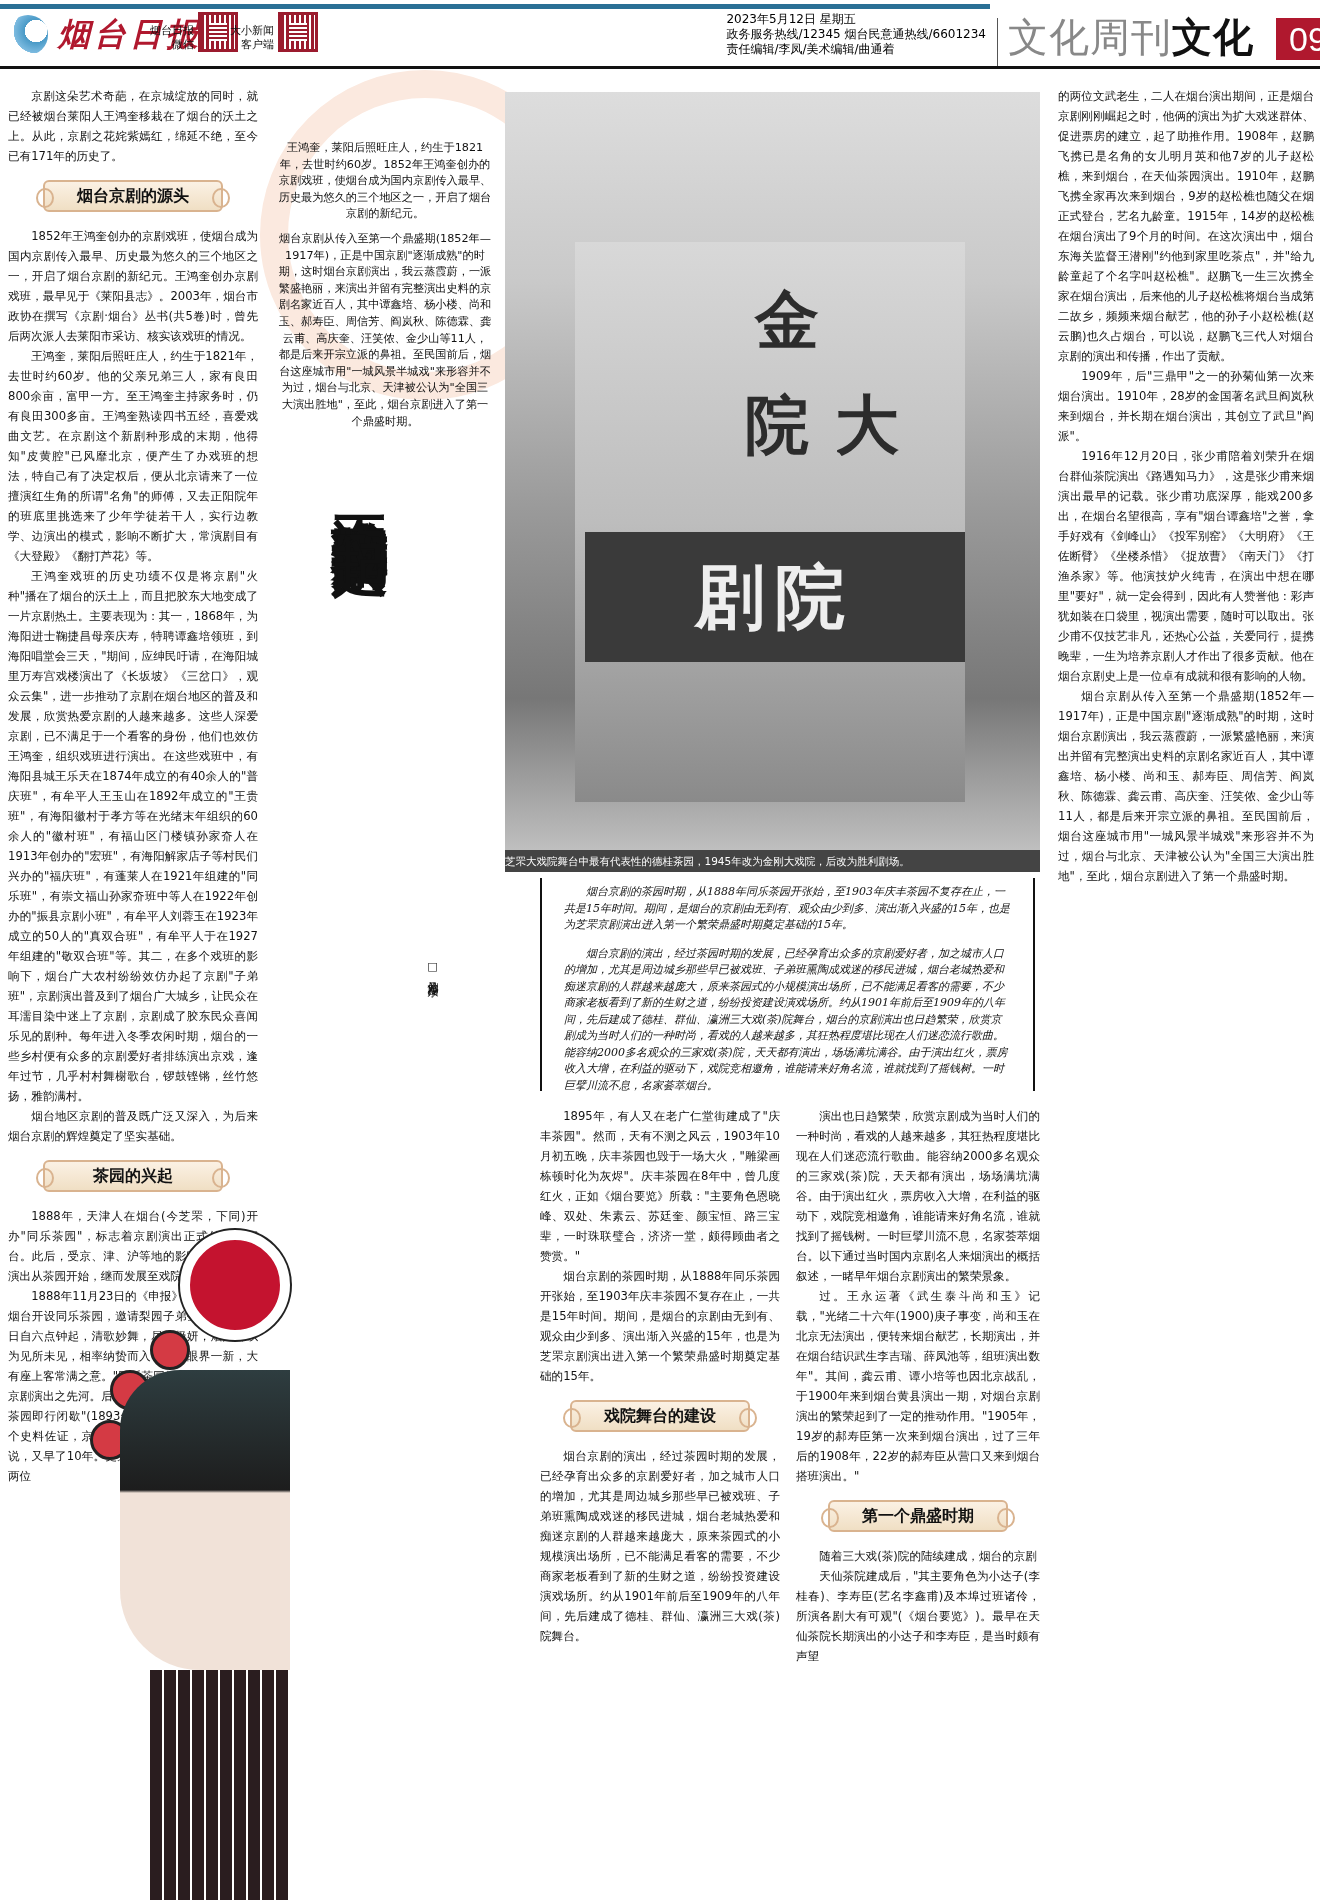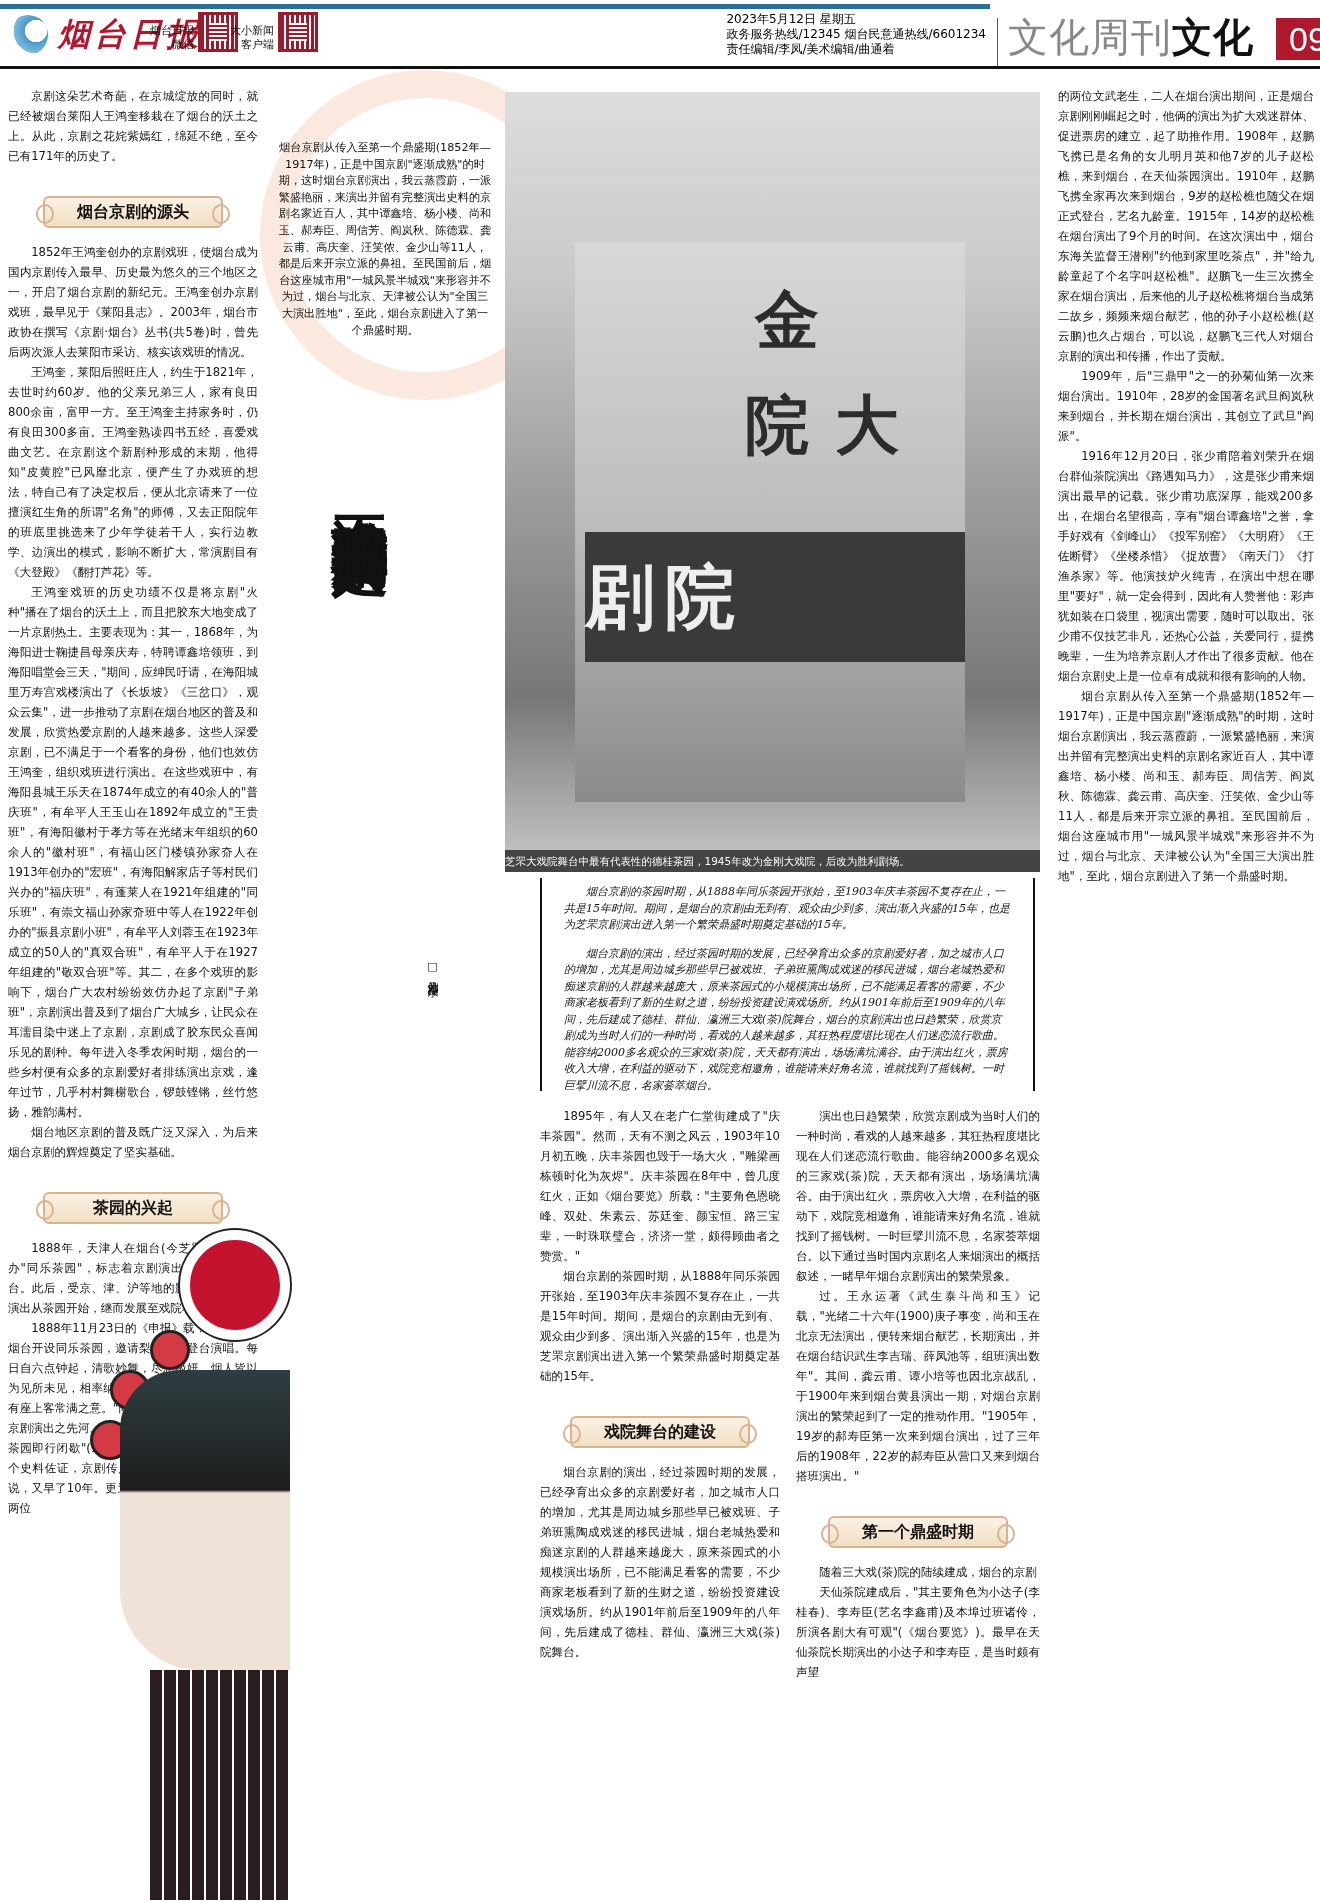--- a/index.html
+++ b/index.html
@@ -16,32 +16,32 @@
  position:relative;border:3px solid #9b1b2e}
 .qr::after{content:"";position:absolute;inset:8px;background:repeating-linear-gradient(0deg,#fff 0 2px,#9b1b2e 2px 4px)}
 .meta{position:absolute;right:334px;top:2px;text-align:left;font-size:12px;line-height:15px;color:#000000}
 .meta-divider{position:absolute;left:997px;top:8px;width:1px;height:50px;background:#555}
 .sec-title{position:absolute;left:1008px;top:0px;font-size:40px;color:#888;letter-spacing:1px;white-space:nowrap}
 .sec-title b{color:#111;font-weight:bold}
 .page-no{position:absolute;left:1276px;top:8px;width:64px;height:42px;background:#b0182e;color:#fff;font-size:34px;text-align:center;line-height:42px;font-family:"Liberation Sans",sans-serif}
 .rule{position:absolute;left:0;top:66px;width:1320px;height:3px;background:#111}
 .col{position:absolute;font-size:11.6px;line-height:20px;text-align:justify;color:#111}
 .col p{text-indent:2em;margin-bottom:0}
-.banner{width:180px;height:32px;margin:30px auto 14px;position:relative;background:linear-gradient(#fbf1e4,#f0dfc4);border:2px solid #d9b38f;border-radius:6px;display:flex;align-items:center;justify-content:center;font-weight:bold;font-size:16px}
+.banner{width:180px;height:32px;margin:14px auto 14px;position:relative;background:linear-gradient(#fbf1e4,#f0dfc4);border:2px solid #d9b38f;border-radius:6px;display:flex;align-items:center;justify-content:center;font-weight:bold;font-size:16px}
 .banner::before,.banner::after{content:"";position:absolute;top:6px;width:14px;height:16px;border:2px solid #d9b38f;border-radius:50%}
 .banner::before{left:-9px}.banner::after{right:-9px}
 .circle-deco{position:absolute;left:260px;top:70px;width:330px;height:330px;border-radius:50%;border:28px solid #fbe9df}
 .intro{position:absolute;left:278px;top:140px;width:214px;font-size:11.2px;line-height:16.6px;text-align:center}
 .intro p{margin-bottom:8px}
 .headline{position:absolute;left:336px;top:470px;width:60px;font-size:57px;line-height:70px;font-weight:bold;writing-mode:vertical-rl;letter-spacing:2px}
 .byline{position:absolute;left:425px;top:960px;writing-mode:vertical-rl;font-size:11px;line-height:14px}
 .photo{position:absolute;left:505px;top:92px;width:535px;height:758px;background:
  linear-gradient(180deg,#ddd 0,#c9c9c9 25%,#9a9a9a 55%,#777 80%,#bfbfbf 100%);overflow:hidden}
 .photo .bldg{position:absolute;left:70px;top:150px;width:390px;height:560px;background:linear-gradient(180deg,#d8d8d8,#bdbdbd 50%,#8a8a8a);}
-.photo .sign{position:absolute;left:80px;top:440px;width:380px;height:130px;background:#3a3a3a;color:#eee;font-size:70px;font-weight:bold;line-height:130px;letter-spacing:10px}
+.photo .sign{position:absolute;left:80px;top:440px;width:380px;height:130px;background:#3a3a3a;color:#eee;font-size:70px;font-weight:bold;text-align:center;line-height:130px;letter-spacing:10px}
 .photo .bigchar{position:absolute;font-size:64px;color:#2c2c2c;font-weight:bold}
 .caption{position:absolute;left:505px;top:850px;width:535px;height:22px;background:#444;color:#fff;font-size:10.5px;line-height:22px;}
 .quote{position:absolute;left:540px;top:878px;width:495px;height:213px;border-left:2px solid #111;border-right:2px solid #111;padding:6px 22px;font-family:"DejaVu Serif",serif;font-style:italic;font-size:11px;line-height:16.5px}
 .quote p{text-indent:2em;margin-bottom:12px}
 .opera{position:absolute;left:40px;top:1220px;width:210px;height:680px}
 .opera .crown{position:absolute;left:140px;top:10px;width:110px;height:110px;border-radius:50%;background:#c4132f;border:10px solid #fff;box-shadow:0 0 0 2px #222}
 .opera .bead{position:absolute;width:40px;height:40px;border-radius:50%;background:#d43a44;border:3px solid #222}
 .opera .face{position:absolute;left:80px;top:150px;width:170px;height:300px;background:linear-gradient(#2e3d40,#1d1d1d 40%,#f1e2d8 41%,#f1e2d8);border-radius:60px 0 0 80px}
 .opera .beard{position:absolute;left:110px;top:450px;width:140px;height:230px;background:repeating-linear-gradient(90deg,#2a1d1f 0 12px,#fff 12px 14px)}
 </style>
@@ -96,20 +96,21 @@
   <div class="crown"></div>
   <div class="bead" style="left:110px;top:110px"></div>
   <div class="bead" style="left:70px;top:150px"></div>
   <div class="bead" style="left:50px;top:200px"></div>
   <div class="face"></div>
   <div class="beard"></div>
 </div>
 
 <div class="circle-deco"></div>
 <div class="intro">
+  <p>王鸿奎，莱阳后照旺庄人，约生于1821年，去世时约60岁。1852年王鸿奎创办的京剧戏班，使烟台成为国内京剧传入最早、历史最为悠久的三个地区之一，开启了烟台京剧的新纪元。</p>
   <p>烟台京剧从传入至第一个鼎盛期(1852年—1917年)，正是中国京剧"逐渐成熟"的时期，这时烟台京剧演出，我云蒸霞蔚，一派繁盛艳丽，来演出并留有完整演出史料的京剧名家近百人，其中谭鑫培、杨小楼、尚和玉、郝寿臣、周信芳、阎岚秋、陈德霖、龚云甫、高庆奎、汪笑侬、金少山等11人，都是后来开宗立派的鼻祖。至民国前后，烟台这座城市用"一城风景半城戏"来形容并不为过，烟台与北京、天津被公认为"全国三大演出胜地"，至此，烟台京剧进入了第一个鼎盛时期。</p>
 </div>
 <h1 class="headline">王鸿奎戏班与烟台京剧的兴起</h1>
 <div class="byline">□刘乃伦 冷永磊</div>
 
 <figure class="photo">
   <div class="bldg"></div>
   <span class="bigchar" style="left:250px;top:185px">金</span>
   <span class="bigchar" style="left:330px;top:290px">大</span>
   <span class="bigchar" style="left:240px;top:290px">院</span>

